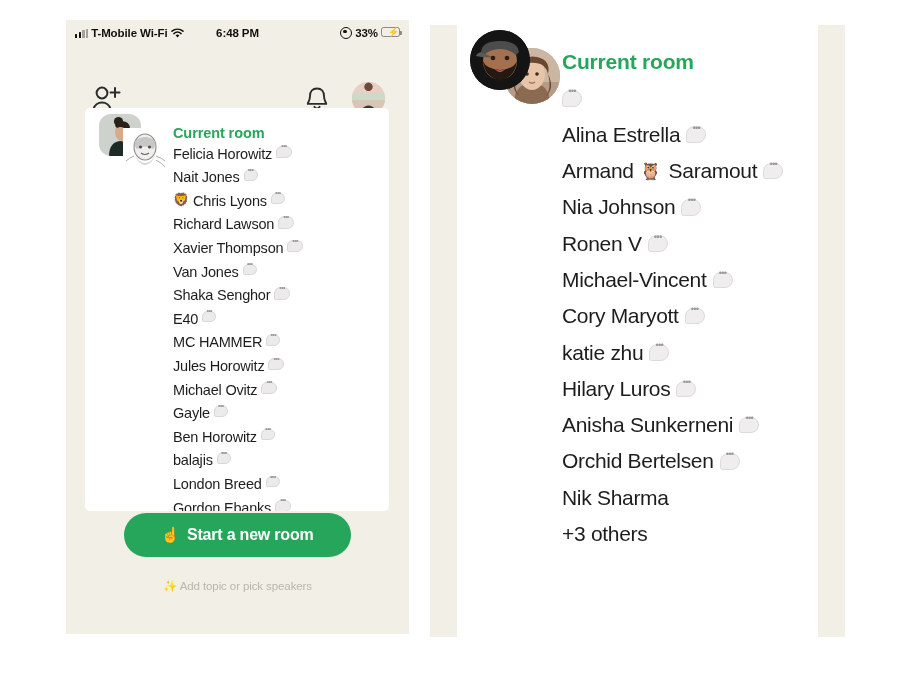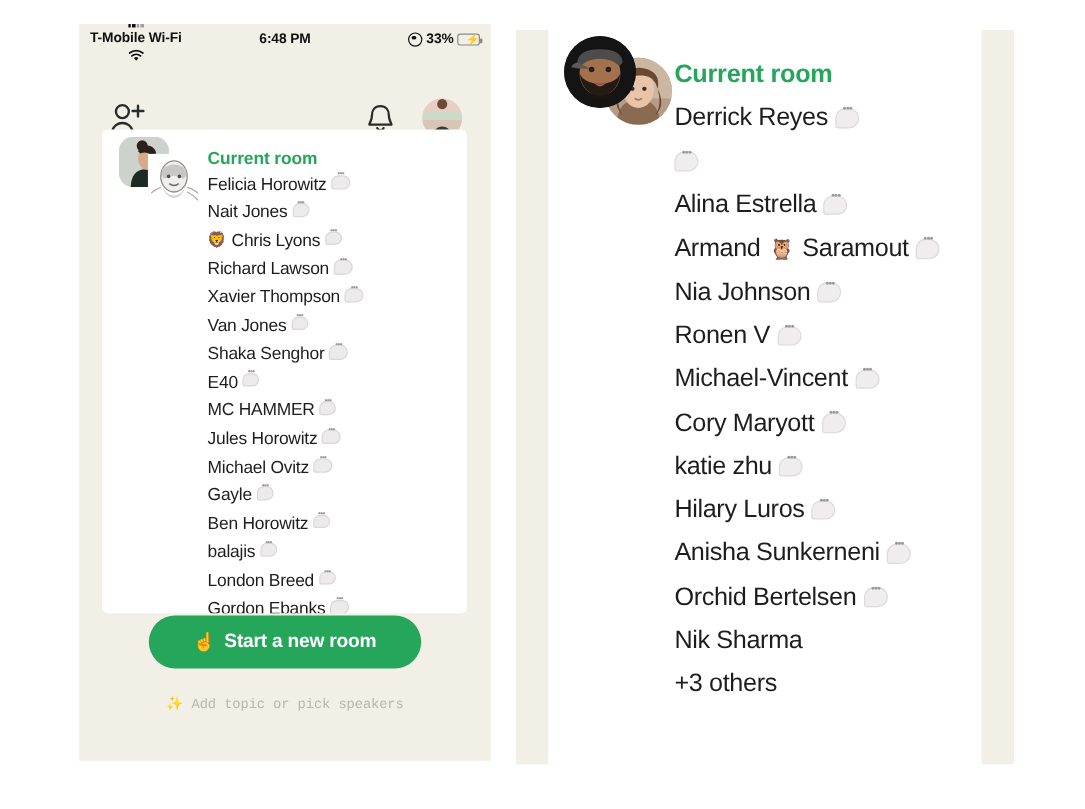--- a/index.html
+++ b/index.html
@@ -37,21 +37,20 @@
     color: #101010;
     font-size: 11.5px;
     font-weight: bold;
     letter-spacing: -0.1px;
   }
   #status-left {
     display: flex;
     align-items: center;
     gap: 3px;
     margin-left: 9px;
-    flex-direction: column;
   }
   .sig-bars {
     display: inline-flex;
     align-items: flex-end;
     gap: 1.2px;
     height: 9px;
   }
   .sig-bars i { display:block; width: 2.4px; background: #101010; border-radius: .5px; }
   .sig-bars i:nth-child(1){ height: 3.5px; }
   .sig-bars i:nth-child(2){ height: 5.5px; }
@@ -62,21 +61,20 @@
     position: absolute;
     left: 0; right: 0;
     text-align: center;
     font-size: 11.5px;
     font-weight: bold;
   }
   #status-right {
     position: absolute;
     right: 9px;
     display: flex;
-    align-items: center;
     gap: 3px;
   }
   #lock-glyph {
     width: 10px; height: 10px;
     border: 1.4px solid #101010;
     border-radius: 50%;
     position: relative;
   }
   #lock-glyph::after {
     content: "";
@@ -241,21 +239,20 @@
   }
   #start-room-btn .hand { font-size: 15px; }
   #footer-hint {
     position: absolute;
     left: 0; top: 559px;
     width: 343px;
     text-align: center;
     color: #b9b6ad;
     font-size: 11.5px;
     letter-spacing: -0.1px;
-    font-family: Liberation Mono, monospace;
   }
 
   
   #right-panel {
     position: absolute;
     left: 430px;
     top: 0;
     width: 430px;
     height: 674px;
   }
@@ -530,24 +527,20 @@
         <circle cx="37" cy="28" r="2.3" fill="#2b1d16"></circle>
         <path d="M24 38 q6 5 12 0 q-6 8-12 0Z" fill="#c05f58"></path>
       </svg>
     </div>
   </div>
 
   <div id="right-list">
     <div id="right-room-title">Current room</div>
     <div id="right-rows">
         <div class="right-row">
-          <span>Derrick Reyes</span>
-          <span class="r-bubble"></span>
-        </div>
-        <div class="right-row">
           <span class="r-bubble"></span>
         </div>
         <div class="right-row">
           <span>Alina Estrella</span>
           <span class="r-bubble"></span>
         </div>
         <div class="right-row">
           <span>Armand</span>
           <span class="glyph-bird">🦉</span>
           <span> Saramout</span>

